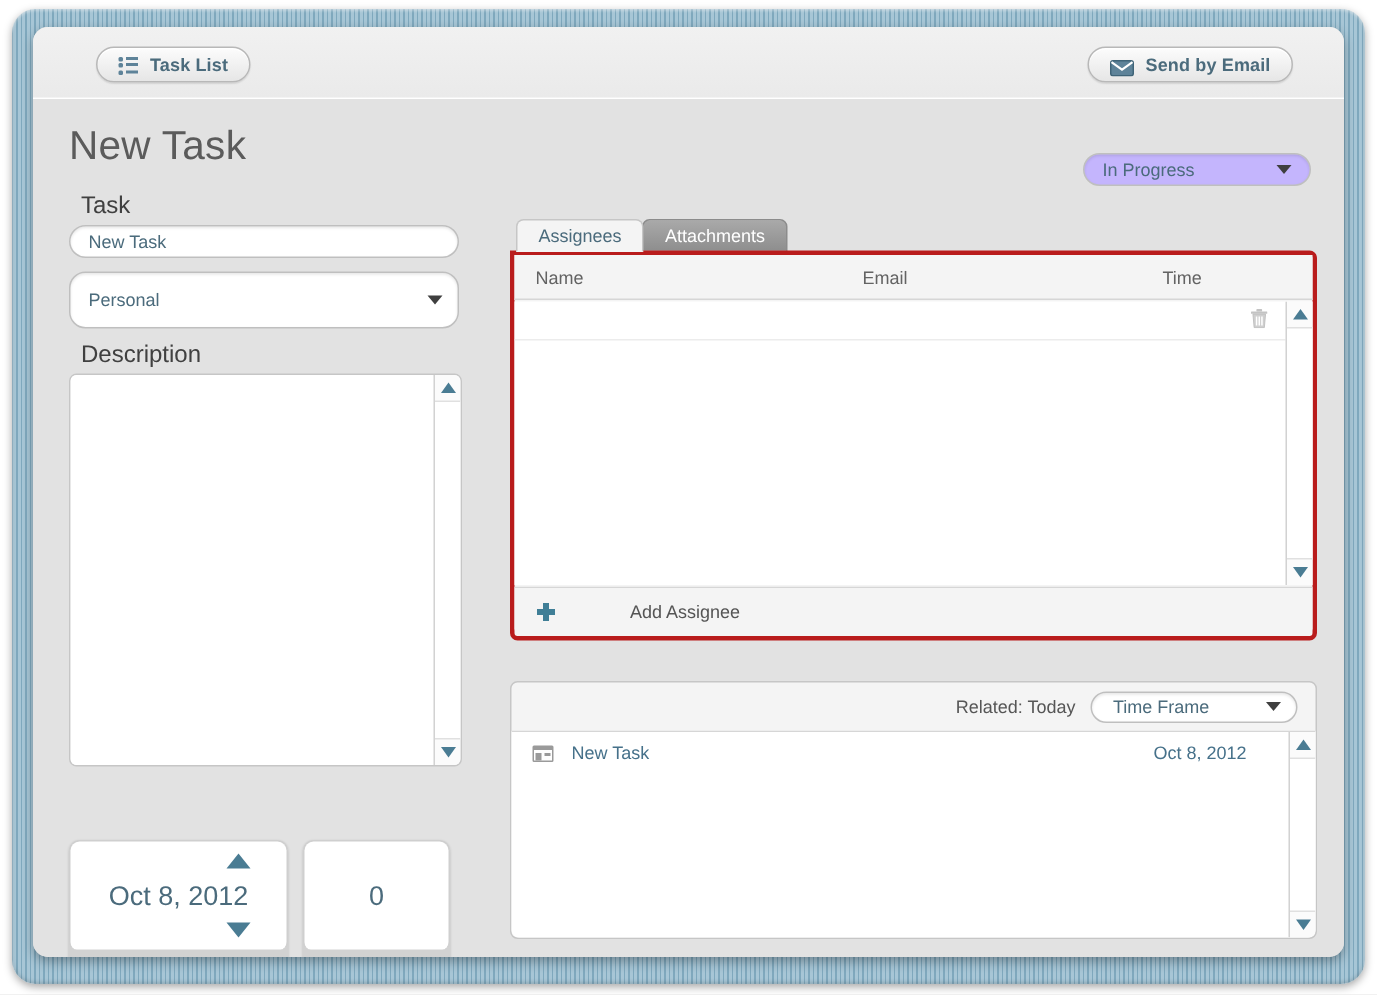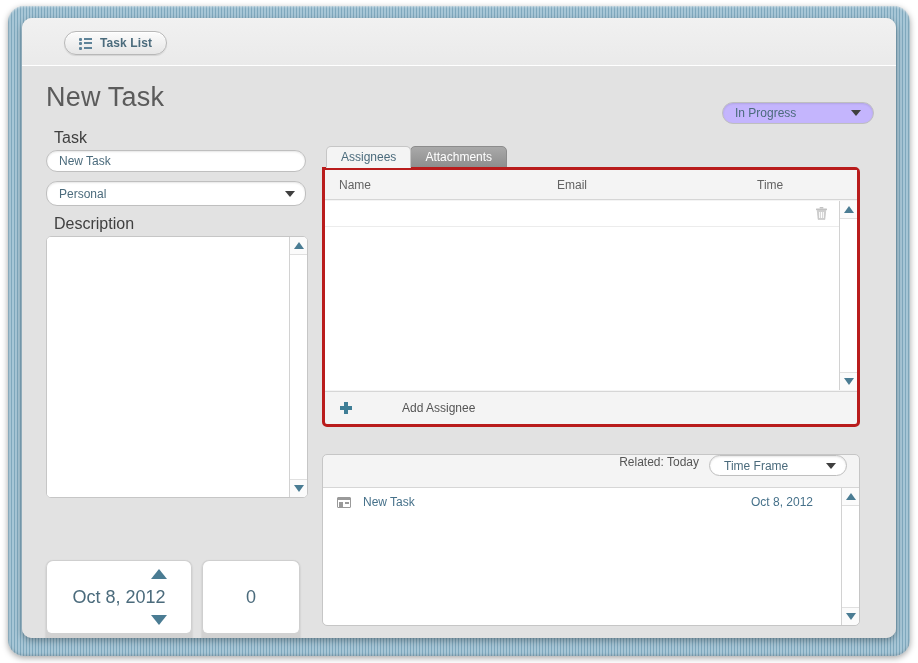--- a/index.html
+++ b/index.html
@@ -135,21 +135,21 @@
     border: 1px solid #bfbfbf;
     border-radius: 11px;
     box-shadow: inset 0 1px 2px rgba(0,0,0,0.10);
     display: flex; align-items: center;
     padding: 0 12px;
     font-size: 12px; color: #4b6b7c;
     margin-bottom: 9px;
     cursor: text;
   }
   .select-input {
-    width: 260px; height: 25px;
+    width: 260px; height: 38px;
     background: #fff;
     border: 1px solid #bfbfbf;
     border-radius: 11px;
     box-shadow: inset 0 1px 2px rgba(0,0,0,0.10);
     display: flex; align-items: center;
     padding: 0 10px 0 12px;
     margin-bottom: 9px;
     cursor: pointer;
   }
   .select-input .v { font-size: 12px; color: #4b6b7c; flex: 1; }
@@ -251,21 +251,21 @@
     border-bottom: 10px solid #4a7c93;
   }
   .step-arrow.down {
     bottom: 8px;
     border-left: 8px solid transparent;
     border-right: 8px solid transparent;
     border-top: 10px solid #4a7c93;
   }
 
   
-  .col-right { position: absolute; left: 300px; top: 80px; width: 538px; }
+  .col-right { position: absolute; left: 318px; top: 80px; width: 538px; }
 
   .tabs { display: flex; height: 22px; margin-left: 4px; }
   .tab {
     height: 22px;
     padding: 0 14px;
     display: flex; align-items: center;
     font-size: 12px;
     border-radius: 5px 5px 0 0;
     cursor: pointer;
     position: relative;
@@ -346,21 +346,21 @@
   .related-panel {
     margin-top: 27px;
     height: 172px;
     background: #f4f4f4;
     border: 1px solid #c6c6c6;
     border-radius: 5px;
     position: relative;
   }
   .related-head {
     height: 32px;
-    display: flex; justify-content: flex-end;
+    display: flex; align-items: center; justify-content: flex-end;
     padding-right: 12px;
     gap: 10px;
     padding-left: 40px;
   }
   .related-head .rlabel { font-size: 12px; color: #565656; }
   .tf-select {
     width: 138px; height: 21px;
     background: #ffffff;
     border: 1px solid #bfbfbf;
     border-radius: 11px;
@@ -420,20 +420,29 @@
         <i class="d r0"></i>
           <i class="l r0"></i>
         <i class="d r1"></i>
           <i class="l r1"></i>
         <i class="d r2"></i>
           <i class="l r2"></i>
       </span>
       <span class="label">Task List</span>
     </div>
 
+    <div class="tb-btn" id="btn-send-email">
+      <span class="icon-mail">
+        <svg width="16" height="11" viewBox="0 0 16 11">
+          <rect x="0.5" y="0.5" width="15" height="10" rx="1.5" fill="#5e8399" stroke="#3f6478"></rect>
+          <path d="M1 1.4 L8 6.4 L15 1.4" fill="none" stroke="#ffffff" stroke-width="1.4"></path>
+        </svg>
+      </span>
+      <span class="label">Send by Email</span>
+    </div>
   </div>
 
   <div class="body-area">
 
     <div class="page-title">New Task</div>
 
     <div class="status-select">
       <span class="v">In Progress</span>
       <span class="caret"></span>
     </div>

